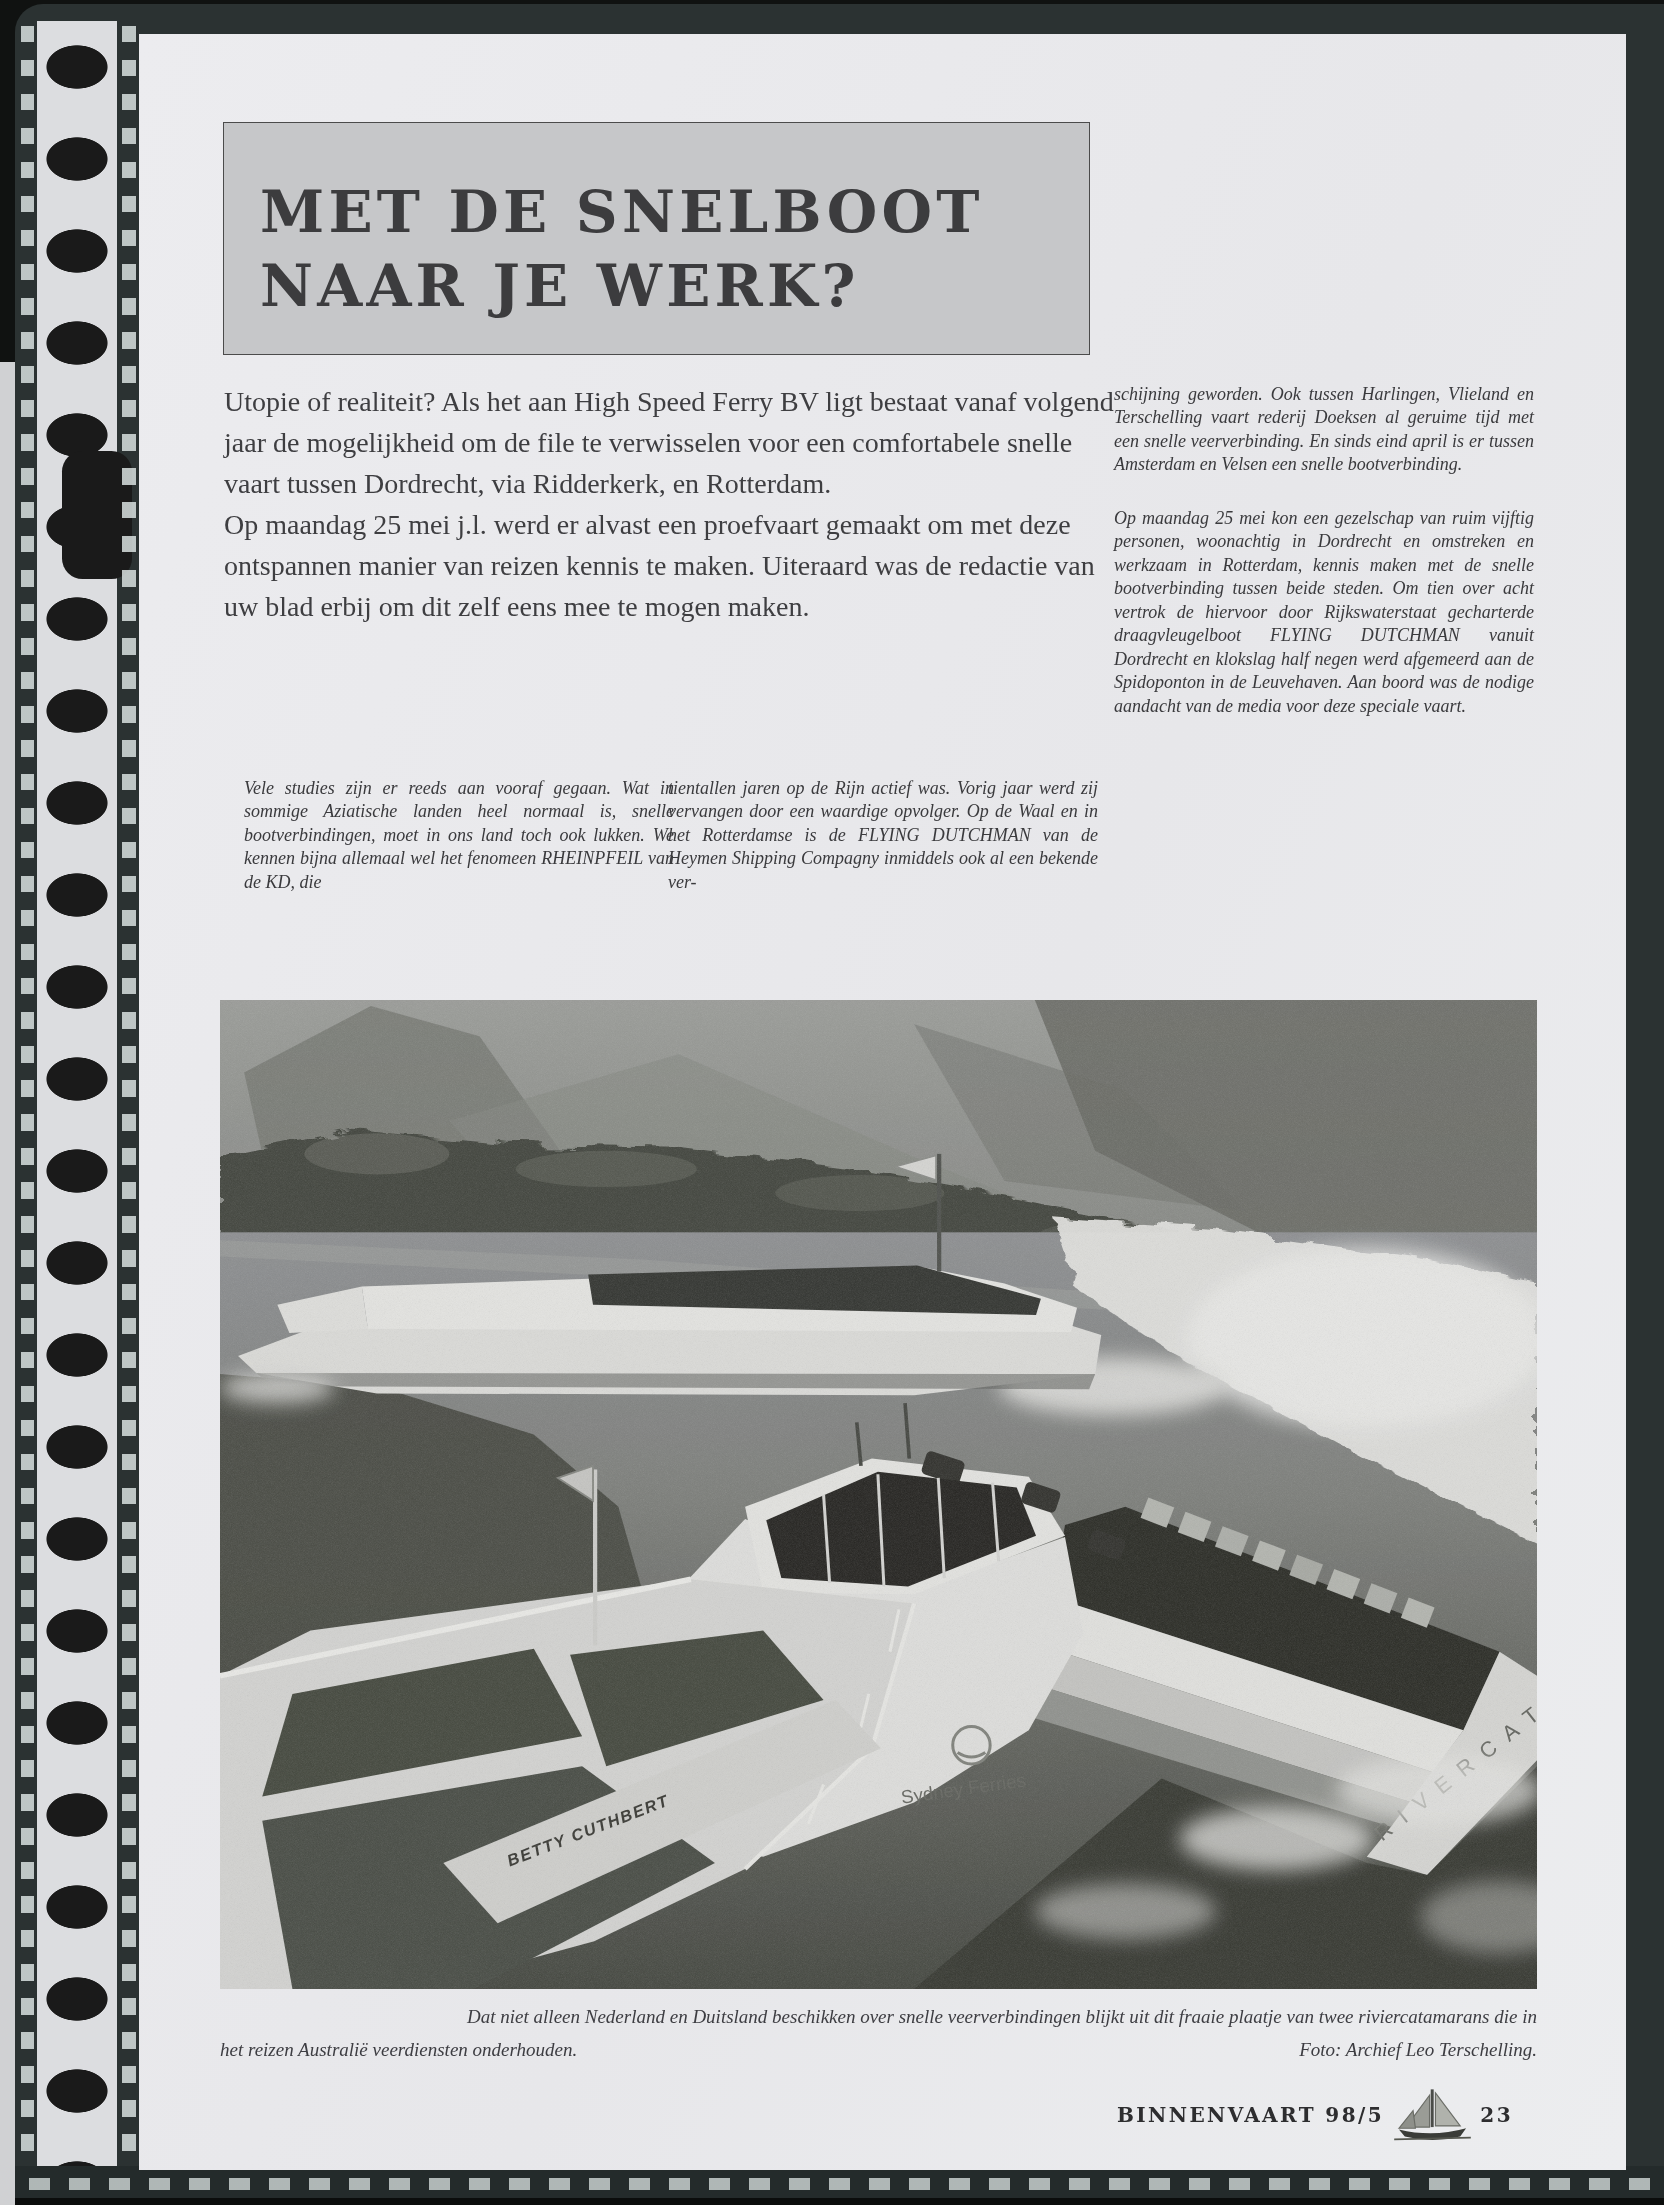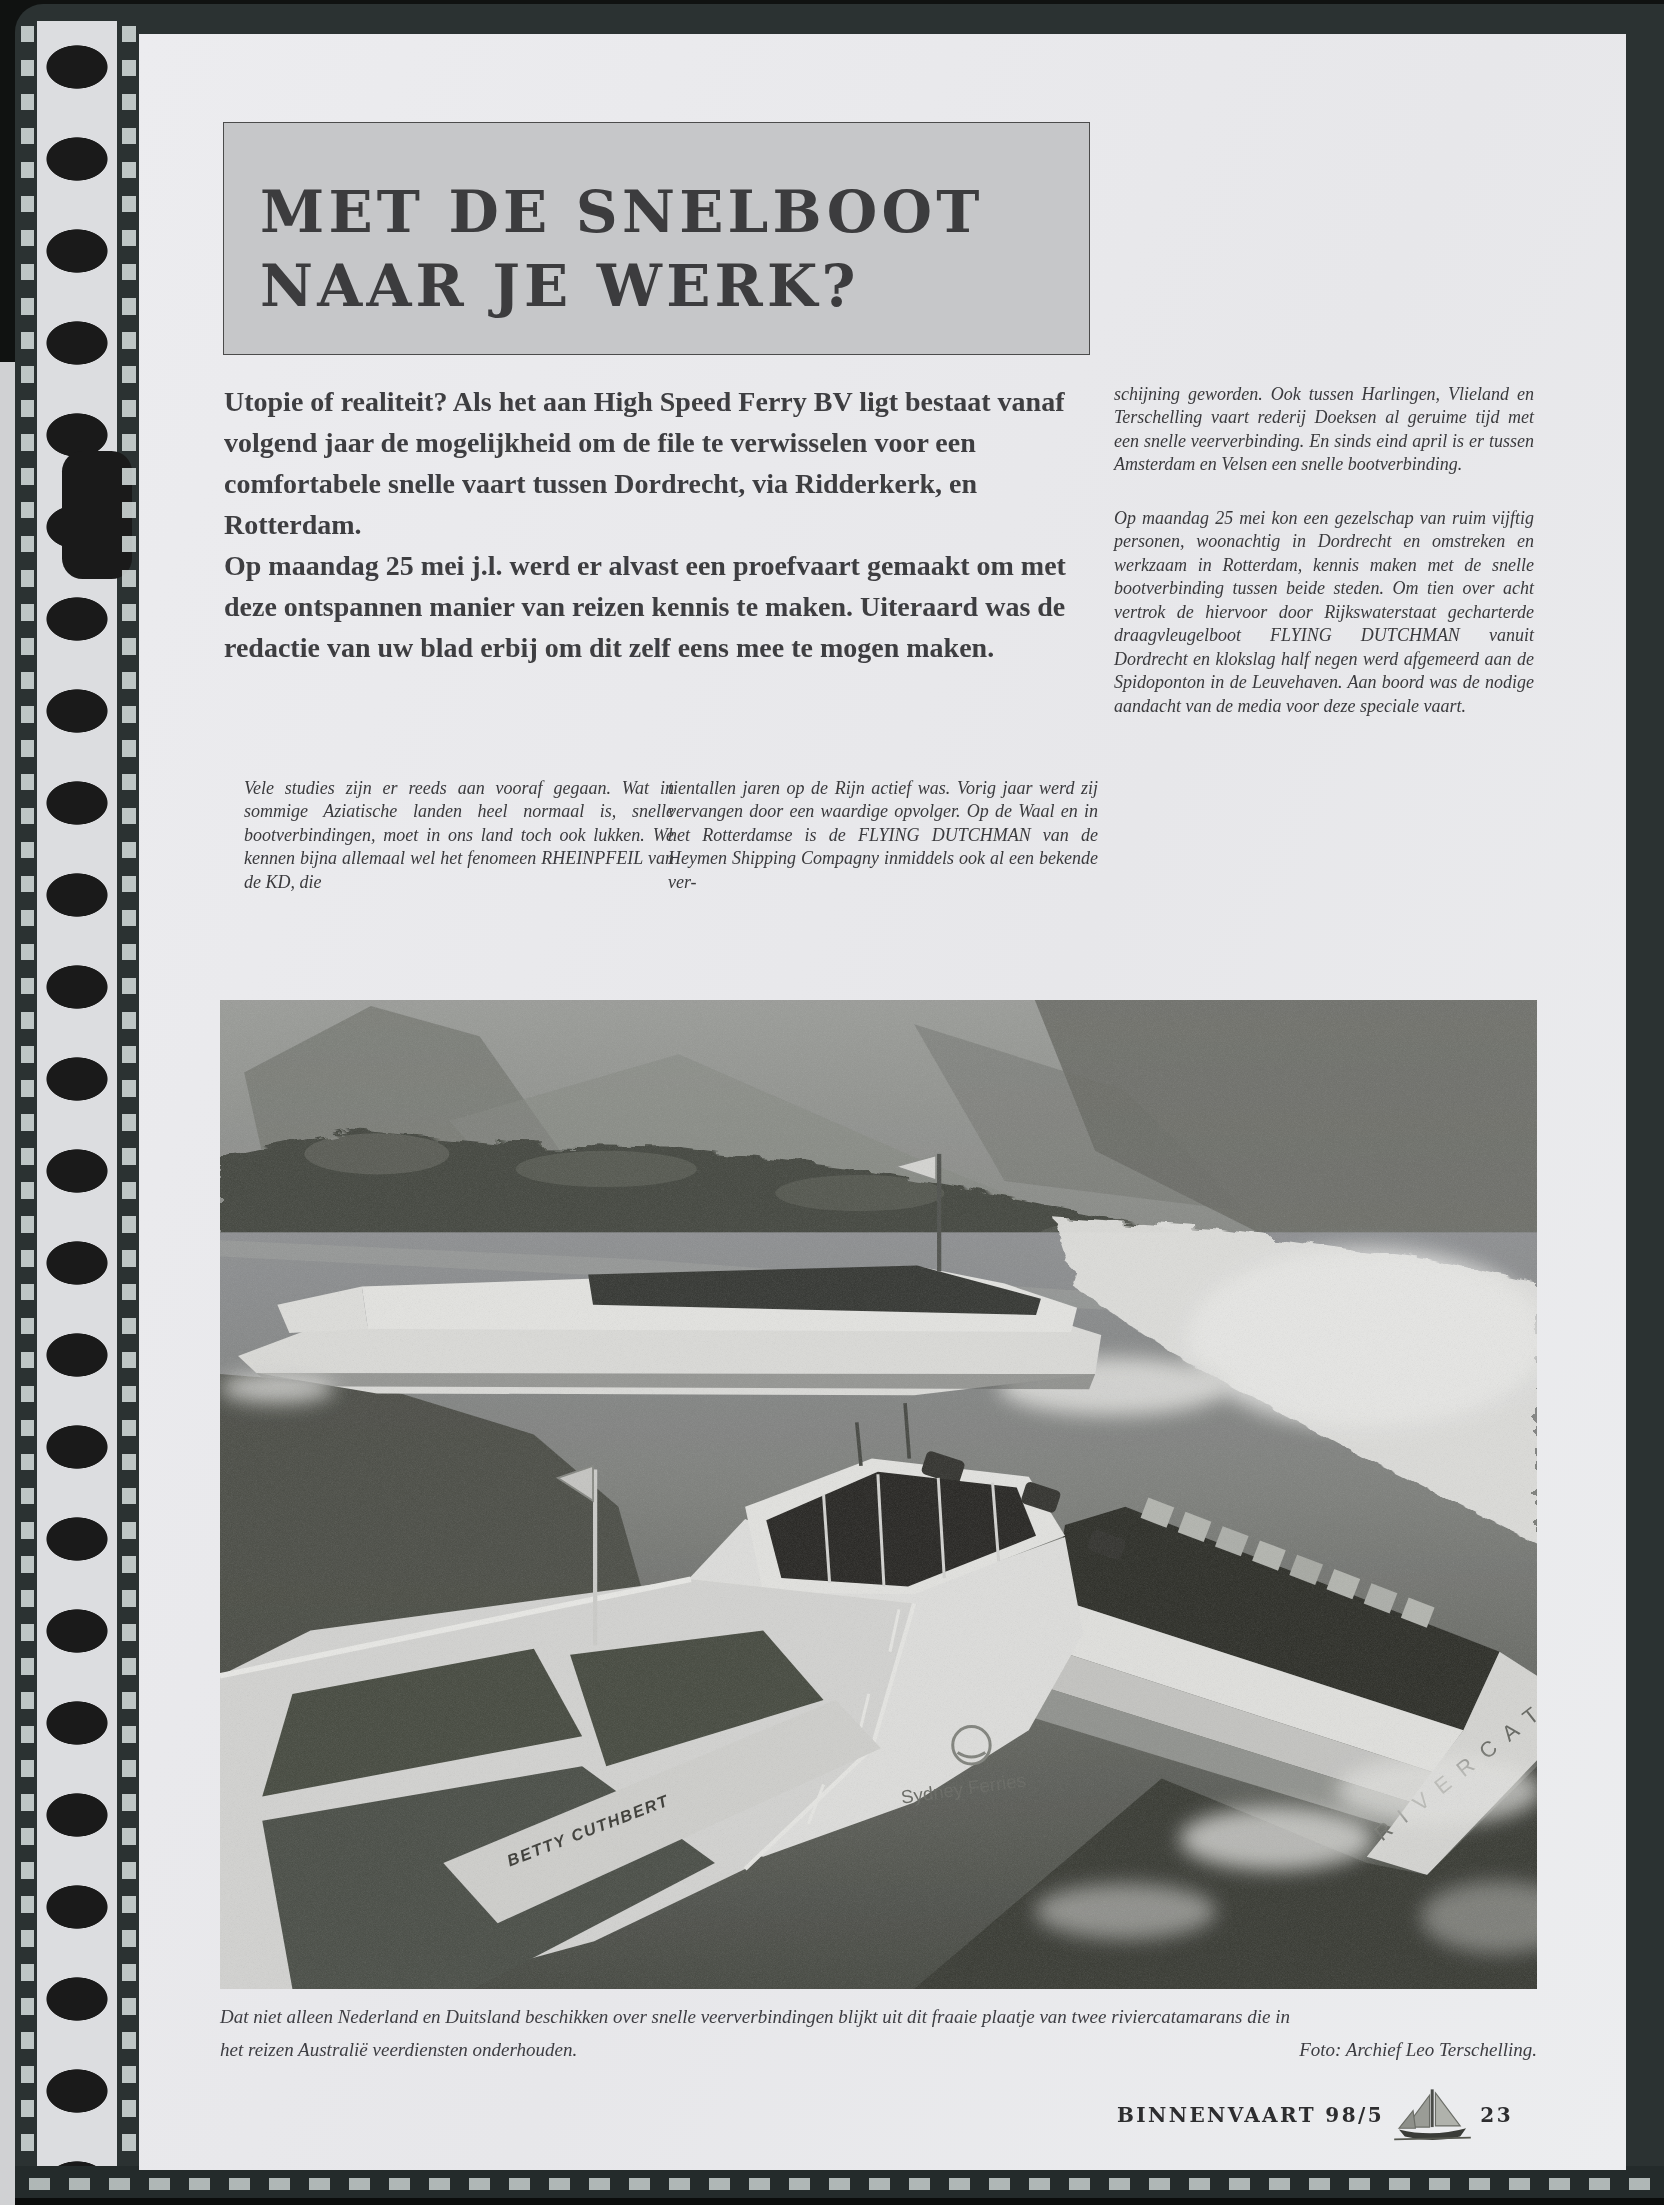--- a/index.html
+++ b/index.html
@@ -57,42 +57,42 @@
     font-size:58px;line-height:74px;letter-spacing:4.2px;color:#3c3c3e;
   }
   .byline-box{
     position:absolute;left:976px;top:88px;width:414px;height:233px;
     border:1.8px solid #636363;box-sizing:border-box;
     padding:51px 0 0 34px;font-style:italic;
     font-size:33px;line-height:53px;color:#47474a;
   }
   .lead{
     position:absolute;left:85px;top:347px;width:893px;
-    font-size:28px;line-height:41px;color:#3e3e41;font-weight:bold;
+    font-size:28px;line-height:41px;color:#3e3e41;
   }
   .lead p{margin:0;}
   .col{
     position:absolute;font-size:18px;line-height:23.5px;
     text-align:justify;color:#3a3a3d;font-style:italic;
   }
   .col p{margin:0;}
   .col p + p{margin-top:30px;}
   .col1{left:85px;top:743px;width:430px;margin-left:20px;}
   .col2{left:529px;top:743px;width:430px;}
   .col3{left:975px;top:349px;width:420px;}
 
   .photo{
     position:absolute;left:81px;top:966px;width:1317px;height:989px;margin:0;
     background:#7e807c;
   }
   .photo svg{display:block;width:100%;height:100%;}
 
   .caption{
     position:absolute;left:81px;top:1966px;width:1317px;
-    font-style:italic;font-size:19px;line-height:33px;color:#3d3d42;
+    font-style:italic;font-size:19px;line-height:33px;color:#3d3d42;text-align:right;
   }
   .caption .cap-row{display:flex;justify-content:space-between;}
 
   .footer{
     position:absolute;top:2051px;right:113px;height:60px;
     display:flex;align-items:center;gap:9.7px;
   }
   .footer .f-title, .footer .page-num{
     font-family:"DejaVu Serif", serif;font-weight:700;
     font-size:20px;letter-spacing:2.4px;color:#2d2d2f;white-space:nowrap;

